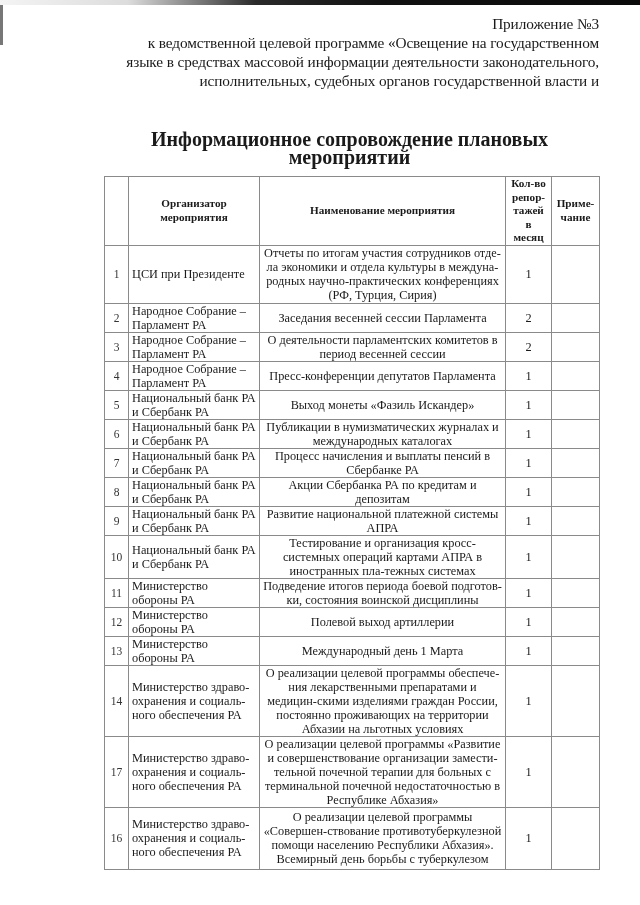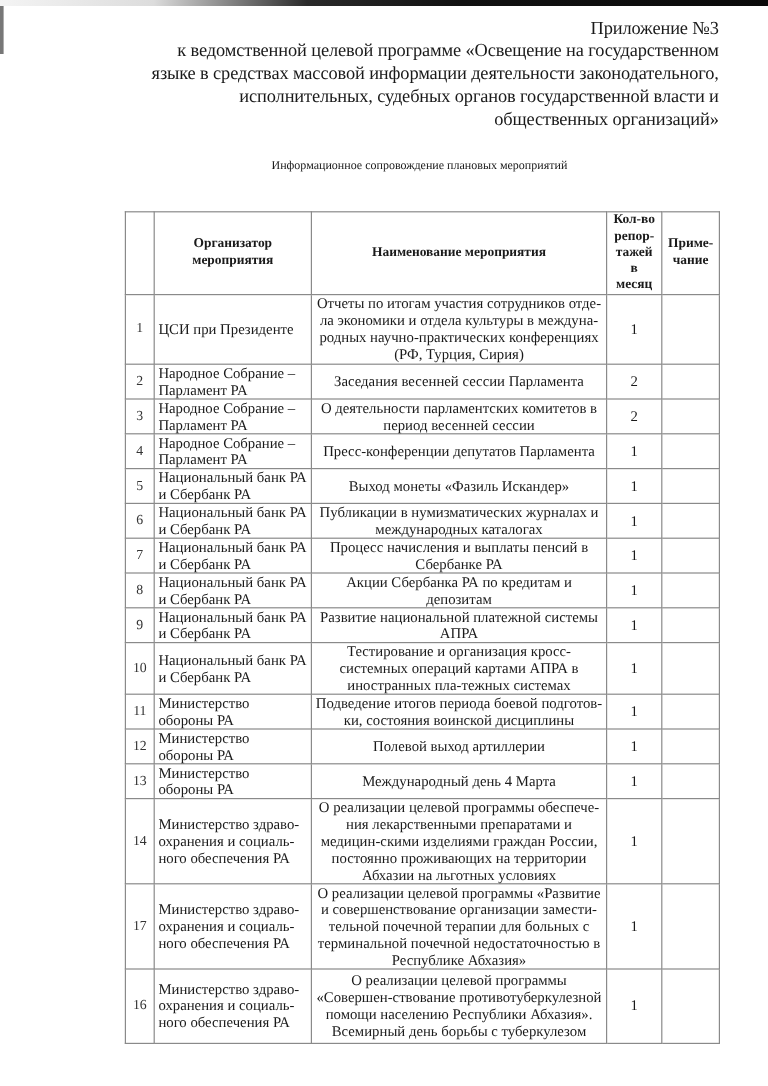--- a/index.html
+++ b/index.html
@@ -12,21 +12,21 @@
     background: linear-gradient(to right, #f4f4f4 0%, #dcdcdc 20%, #2a2a2a 40%, #111 60%, #0a0a0a 100%);
   }
   .scanedge { position: absolute; left: 0; top: 5px; width: 3px; height: 40px; background: #777; }
   .header-block {
     position: absolute; right: 41px; top: 14px; width: 560px;
     text-align: right; font-size: 15.3px; line-height: 19px; letter-spacing: -0.1px;
   }
   .header-block .appendix { display: block; }
   .title {
     position: absolute; left: 104px; width: 491px; top: 130px; text-align: center;
-    font-weight: normal; font-size: 10px; line-height: 18px;
+    font-weight: bold; font-size: 20px; line-height: 18px;
   }
   table.events {
     position: absolute; left: 104px; top: 176px; width: 491px;
     border-collapse: collapse; table-layout: fixed;
     font-size: 12.3px; line-height: 14px;
   }
   table.events td, table.events th {
     border: 1px solid #8a8a8a; padding: 0 3px; vertical-align: middle;
   }
   table.events th { font-weight: bold; font-size: 11.2px; line-height: 13.5px; text-align: center; }
@@ -43,21 +43,20 @@
 <body>
 
 <div class="scanbar"></div>
 <div class="scanedge"></div>
 
 <div class="header-block">
   <span class="appendix">Приложение №3</span>
   <span style="display:block">к  ведомственной целевой программе  «Освещение на государственном</span>
   <span style="display:block">языке в средствах массовой информации деятельности законодательного,</span>
   <span style="display:block">исполнительных, судебных органов государственной власти и</span>
-  <span style="display:block">общественных организаций»</span>
 </div>
 
 <div class="title">
   <div>Информационное сопровождение плановых мероприятий</div>
 </div>
 
 <table class="events">
   <thead>
     <tr style="height:57px">
       <th class="c-num"></th>
@@ -148,21 +147,21 @@
       <tr style="height: 28px;">
         <td class="c-num">12</td>
         <td class="c-org">Министерство обороны РА</td>
         <td class="c-name">Полевой выход артиллерии</td>
         <td class="c-count">1</td>
         <td class="c-note"></td>
       </tr>
       <tr style="height: 28px;">
         <td class="c-num">13</td>
         <td class="c-org">Министерство обороны РА</td>
-        <td class="c-name">Международный день 4 Марта</td>
+        <td class="c-name">Международный день 1 Марта</td>
         <td class="c-count">1</td>
         <td class="c-note"></td>
       </tr>
       <tr style="height: 64px;">
         <td class="c-num">14</td>
         <td class="c-org">Министерство здраво-охранения и социаль-ного обеспечения РА</td>
         <td class="c-name">О реализации целевой программы обеспече-ния лекарственными препаратами и медицин-скими изделиями граждан России, постоянно проживающих на территории Абхазии на льготных условиях</td>
         <td class="c-count">1</td>
         <td class="c-note"></td>
       </tr>

